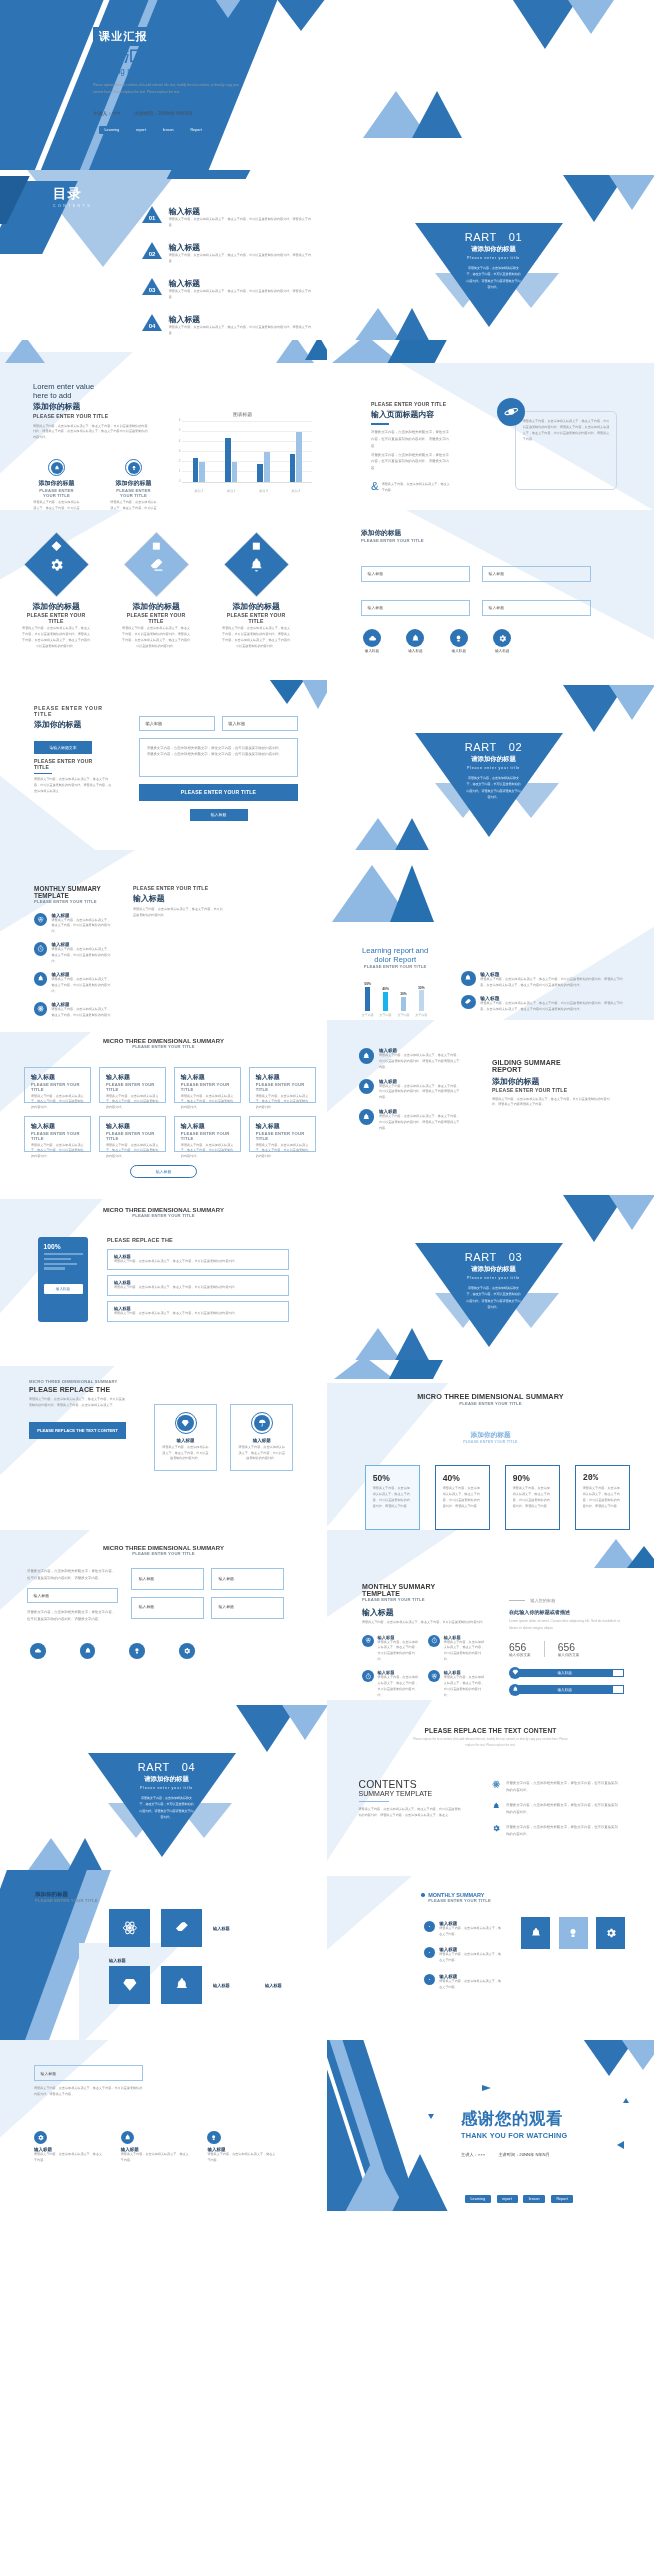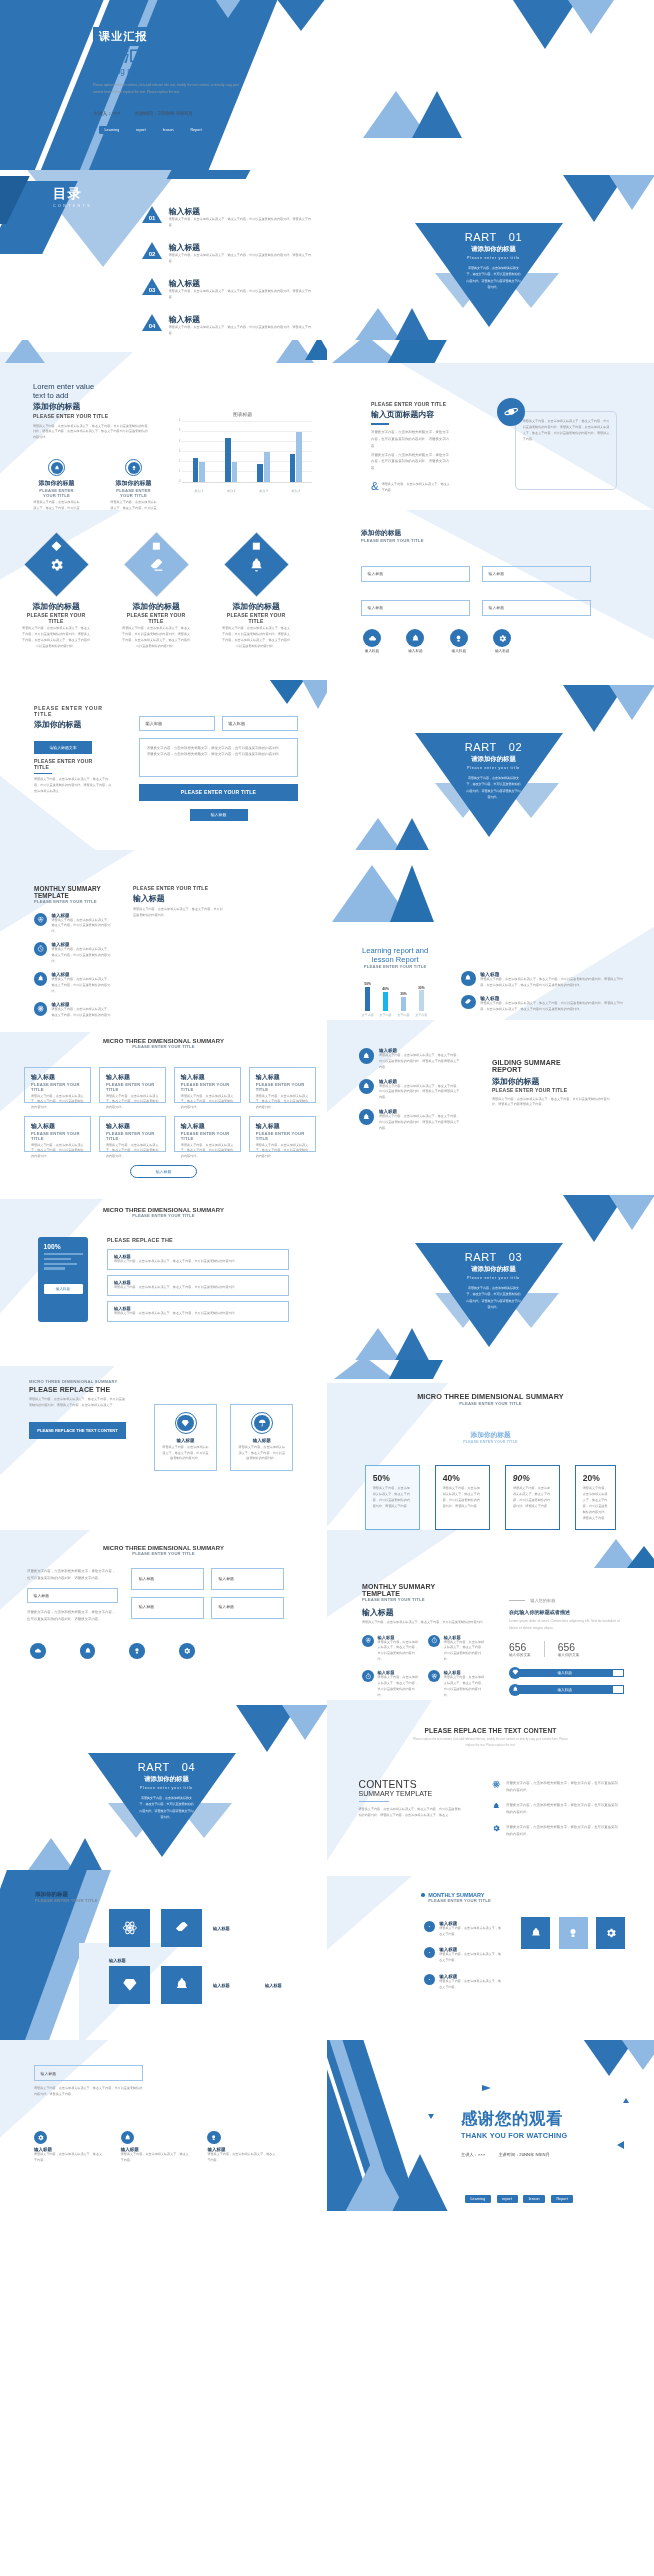--- a/index.html
+++ b/index.html
@@ -166,21 +166,21 @@
 </div>
 
 <div class="slide">
   <div class="shape" style="left:-6px;top:12px;width:0;height:0;border-left:139px solid #E8F0F9;border-bottom:127px solid transparent;"></div>
   <div class="shape" style="left:4.8px;top:-3.6px;width:0;height:0;border-left:20.6px solid transparent;border-right:20.6px solid transparent;border-bottom:27px solid #8FB9E3;"></div>
   <div class="shape" style="left:276px;top:-3.6px;width:0;height:0;border-left:19.4px solid transparent;border-right:19.4px solid transparent;border-bottom:27px solid #8FB9E3;"></div>
   <div class="shape" style="left:305px;top:-3.6px;width:0;height:0;border-left:14.5px solid transparent;border-right:14.5px solid transparent;border-bottom:24px solid #2670B0;"></div>
 
   <div style="position:absolute;left:33px;top:42px;width:112px;">
     <div style="font-size:7.6px;color:#1f3d5c;">Lorem enter  value</div>
-    <div style="font-size:7.6px;color:#1f3d5c;">text to add</div>
+    <div style="font-size:7.6px;color:#1f3d5c;">here to add</div>
     <div style="font-size:7.9px;font-weight:bold;color:#1f3d5c;margin-top:1.2px;">添加你的标题</div>
     <div class="en-cap" style="margin-top:1.2px;">PLEASE ENTER YOUR TITLE</div>
     <div class="body-cn" style="margin-top:4.2px;width:115px;">请替换文字内容，点击添加相关标题文字，修改文字内容，也可以直接复制你的内容到此。请替换文字内容，点击添加相关标题文字，修改文字内容也可以直接复制你的内容到此。</div>
   </div>
 
   <div style="position:absolute;left:33px;top:119px;display:flex;gap:30px;">
     <div style="width:47px;text-align:center;">
       <div class="icon-ring" style="width:17px;height:17px;margin:0 auto;">
         <div class="icon-circ" style="width:12px;height:12px;">
           <svg class="svgi" width="6" height="6" viewBox="0 0 24 24" fill="#fff">
@@ -494,21 +494,21 @@
   </div>
 </div>
 
 <div class="slide">
   <div class="shape" style="left:4.8px;top:14.5px;width:0;height:0;border-left:40px solid transparent;border-right:40px solid transparent;border-bottom:57px solid #8FB9E3;"></div>
   <div class="shape" style="left:63px;top:14.5px;width:0;height:0;border-left:22px solid transparent;border-right:22px solid transparent;border-bottom:57px solid #2670B0;"></div>
   <div class="shape" style="right:-6px;top:73px;width:0;height:0;border-right:157px solid #E8F0F9;border-top:97px solid transparent;"></div>
 
   <div style="position:absolute;left:35px;top:96px;text-align:center;">
     <div style="font-size:7.6px;color:#2E74B5;">Learning report and</div>
-    <div style="font-size:7.6px;color:#2E74B5;">lesson Report</div>
+    <div style="font-size:7.6px;color:#2E74B5;">dolor Report</div>
     <div class="en-cap-lt">PLEASE ENTER YOUR TITLE</div>
   </div>
 
   <div style="position:absolute;left:34px;top:132px;width:67px;">
     <div style="display:flex;align-items:flex-end;justify-content:space-between;height:29px;">
       <div style="text-align:center;width:13.3px;">
         <div style="font-size:3.3px;color:#444;font-weight:bold;">50%</div>
         <div style="width:4.8px;height:24px;background:#2E74B5;margin:0.6px auto 0;"></div>
       </div>
       <div style="text-align:center;width:13.3px;">
@@ -757,25 +757,25 @@
   </div>
   <div style="position:absolute;left:38px;top:105px;display:flex;gap:15px;">
     <div style="width:55px;height:65px;border:0.6px solid #6FB3E0;background:#F2F8FD;padding:7.3px 6.7px;">
       <div style="font-size:8.5px;font-weight:bold;color:#333;">50%</div>
       <div class="body-cn" style="margin-top:3px;">请替换文字内容，点击添加相关标题文字，修改文字内容，也可以直接复制你的内容到此。请替换文字内容</div>
     </div>
     <div style="width:55px;height:65px;border:0.6px solid #2E74B5;padding:7.3px 6.7px;">
       <div style="font-size:8.5px;font-weight:bold;color:#333;">40%</div>
       <div class="body-cn" style="margin-top:3px;">请替换文字内容，点击添加相关标题文字，修改文字内容，也可以直接复制你的内容到此。请替换文字内容</div>
     </div>
-    <div style="width:55px;height:65px;border:0.6px solid #2E74B5;padding:7.3px 6.7px;font-style:italic;">
+    <div style="width:55px;height:65px;border:0.6px solid #2E74B5;padding:7.3px 6.7px;">
       <div style="font-size:8.5px;font-weight:bold;color:#333;">90%</div>
       <div class="body-cn" style="margin-top:3px;">请替换文字内容，点击添加相关标题文字，修改文字内容，也可以直接复制你的内容到此。请替换文字内容</div>
     </div>
-    <div style="width:41px;height:65px;border:0.6px solid #2E74B5;padding:7.3px 6.7px;">
+    <div style="width:55px;height:65px;border:0.6px solid #2E74B5;padding:7.3px 6.7px;font-family:Liberation Mono, monospace;">
       <div style="font-size:8.5px;font-weight:bold;color:#333;">20%</div>
       <div class="body-cn" style="margin-top:3px;">请替换文字内容，点击添加相关标题文字，修改文字内容，也可以直接复制你的内容到此。请替换文字内容</div>
     </div>
   </div>
 </div>
 
 <div class="slide">
   <div class="shape" style="left:-6px;top:-6px;width:0;height:0;border-left:103px solid #E8F0F9;border-bottom:91px solid transparent;"></div>
   <div style="position:absolute;left:0;right:0;top:14.5px;text-align:center;">
     <div class="sec-en" style="font-size:6px;">MICRO THREE DIMENSIONAL SUMMARY</div>

